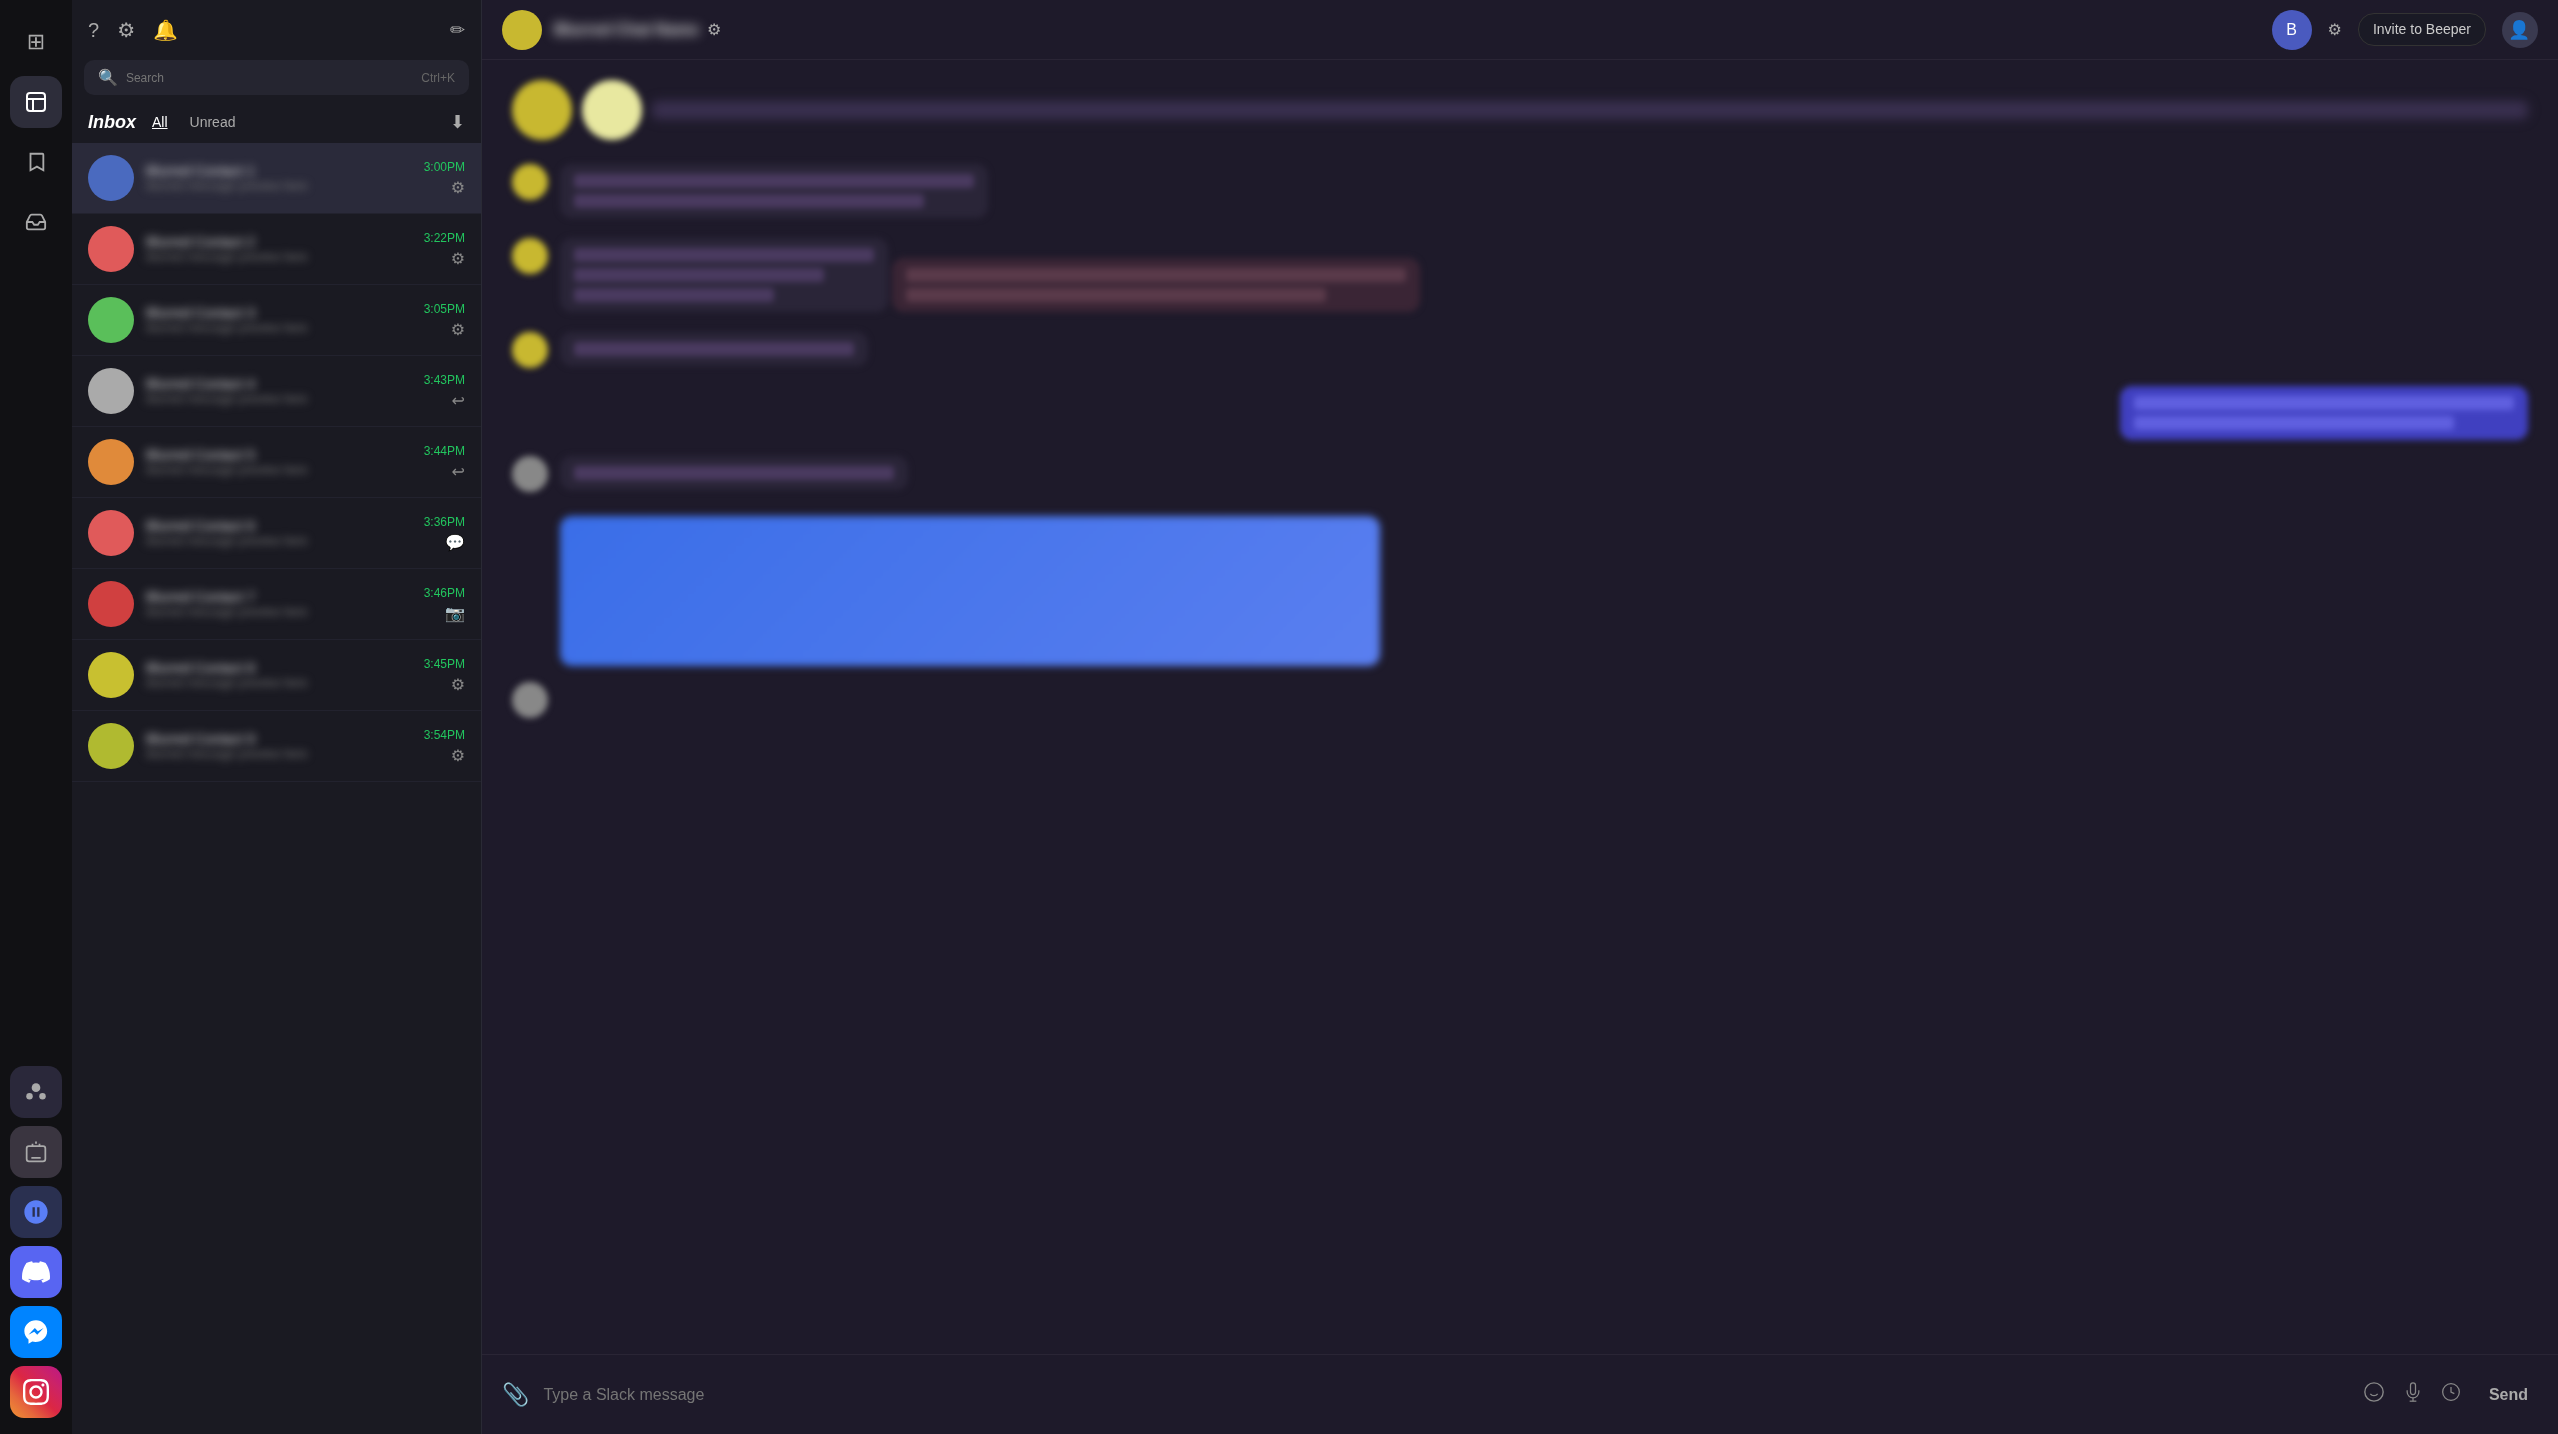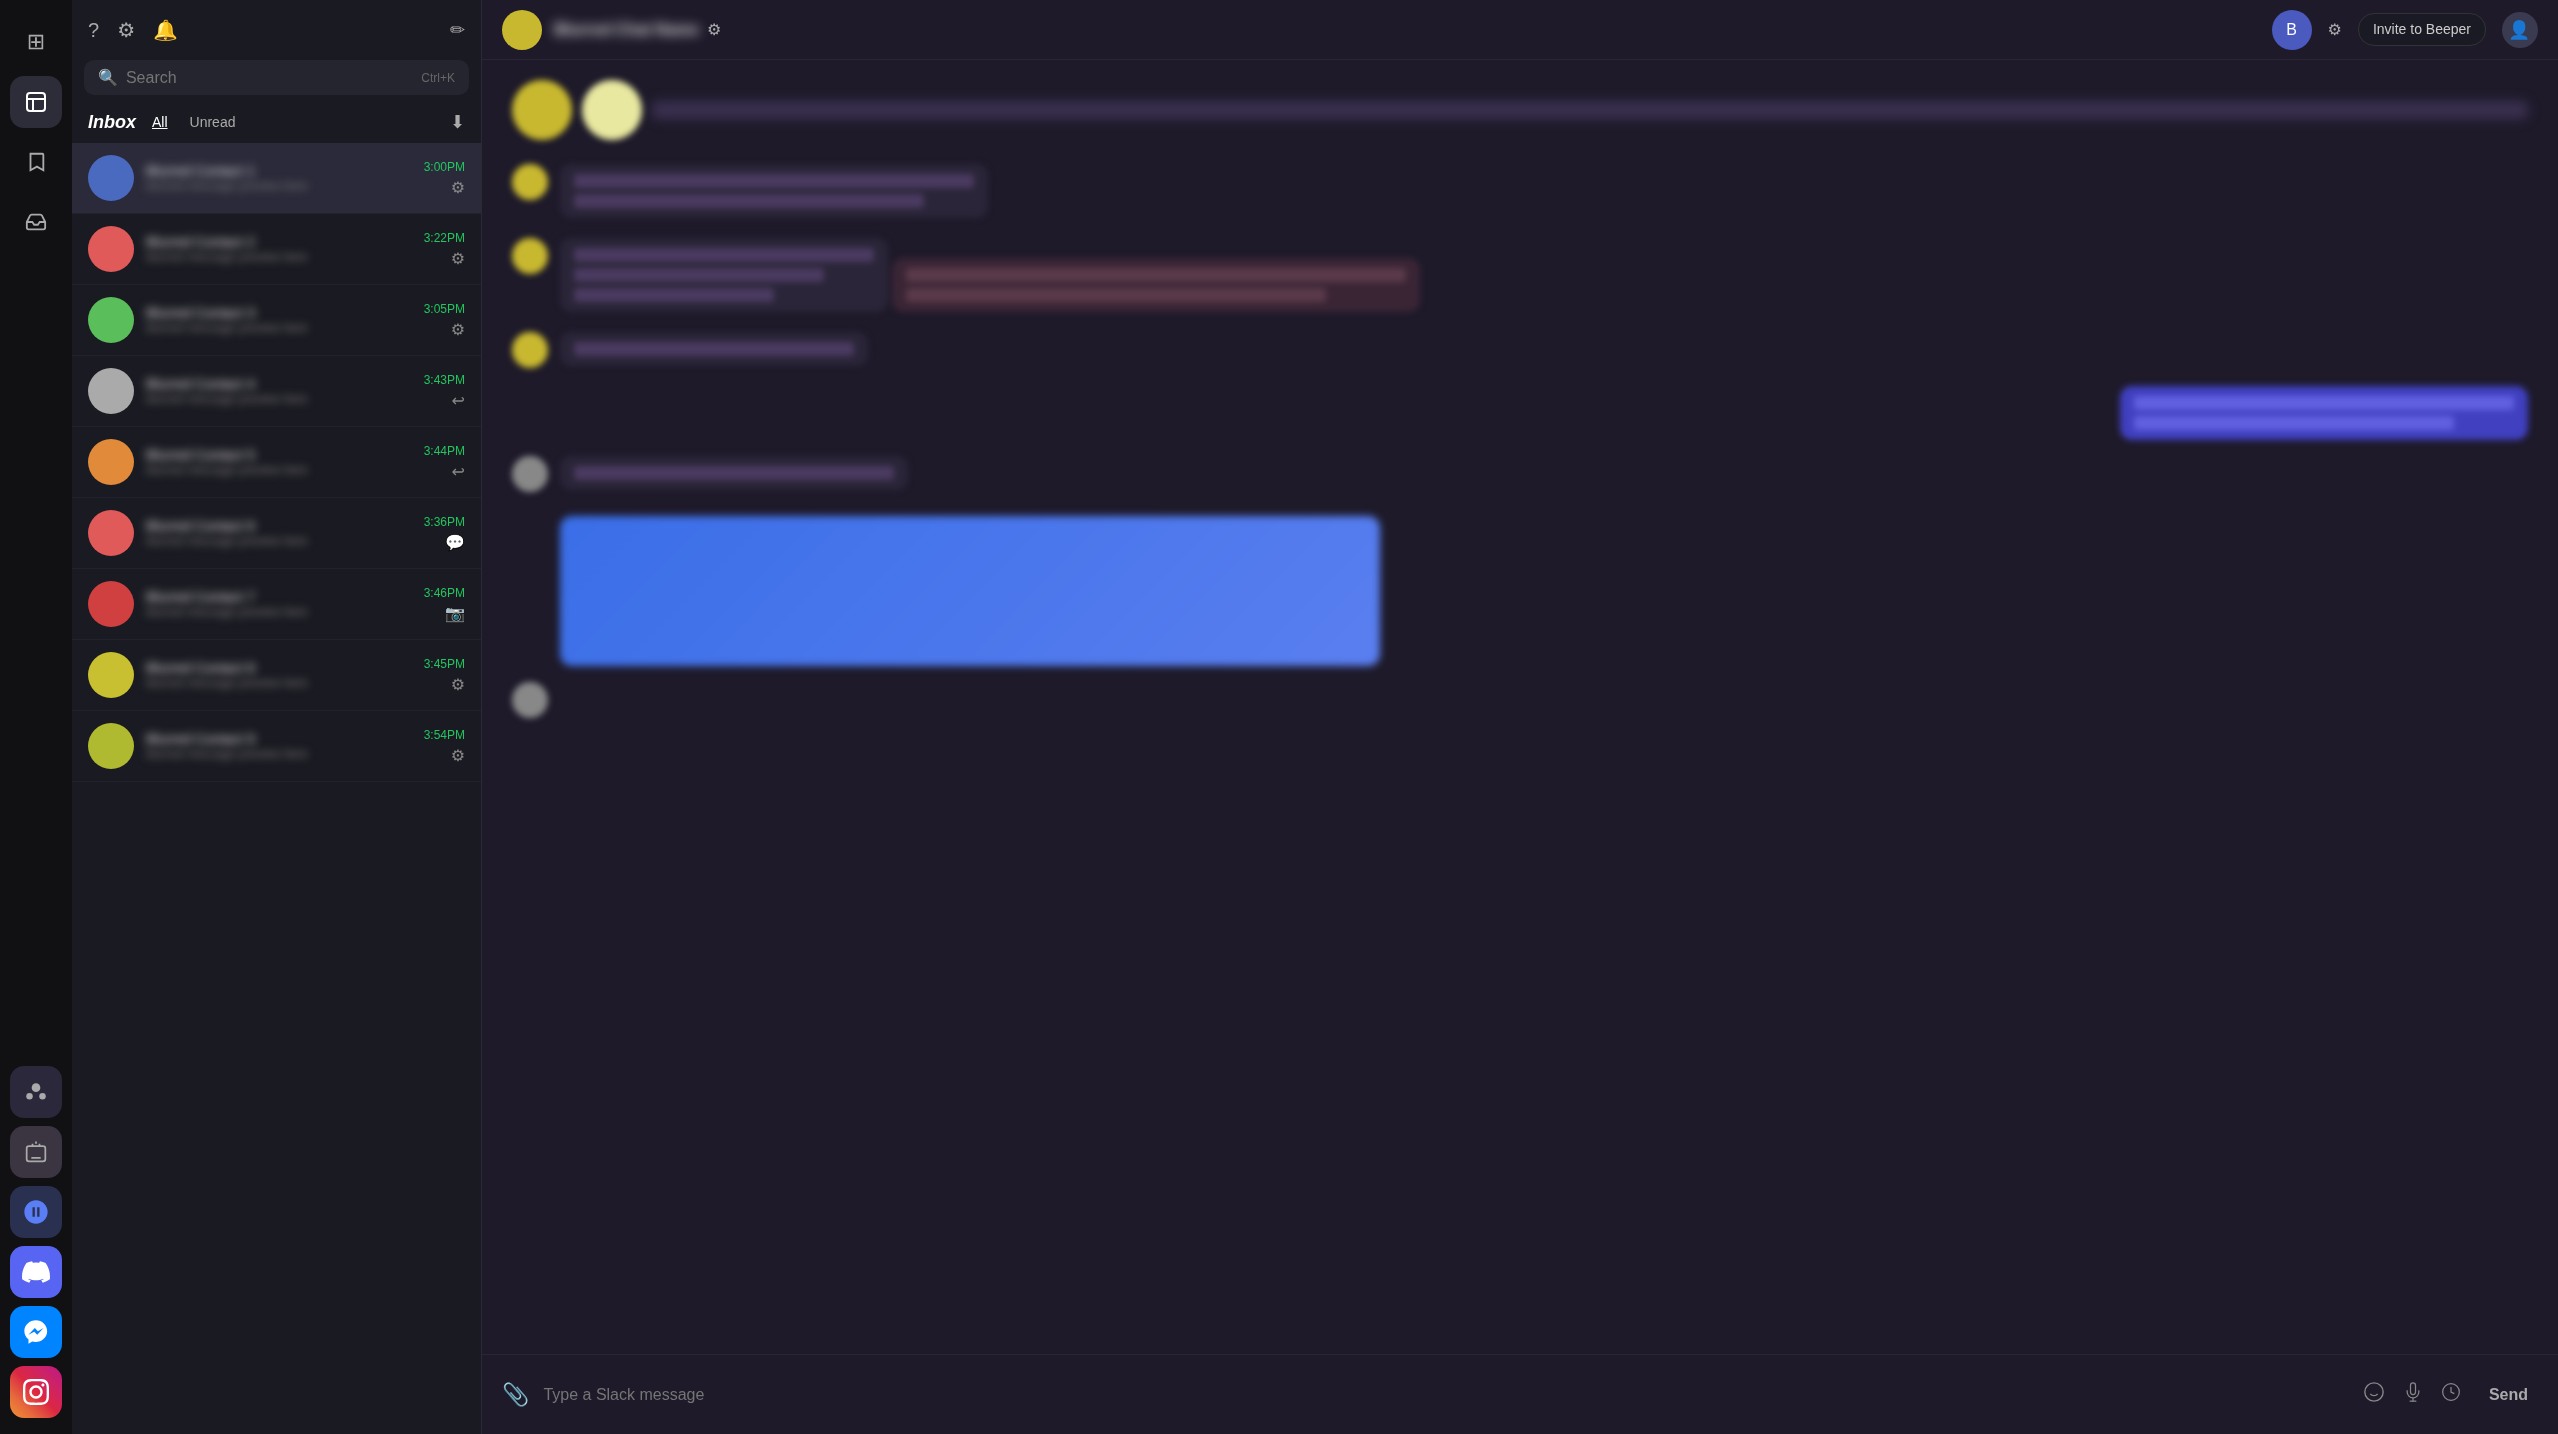--- a/index.html
+++ b/index.html
@@ -90,21 +90,21 @@
       border-radius: 10px;
       padding: 8px 14px;
       margin: 0 12px 10px 12px;
       gap: 8px;
     }
     .search-bar input {
       background: transparent;
       border: none;
       outline: none;
       color: #ccc;
-      font-size: 16px;
+      font-size: 12px;
       flex: 1;
     }
     .search-bar .shortcut {
       color: #666;
       font-size: 12px;
     }
     .inbox-header {
       display: flex;
       align-items: center;
       padding: 6px 16px 10px 16px;

